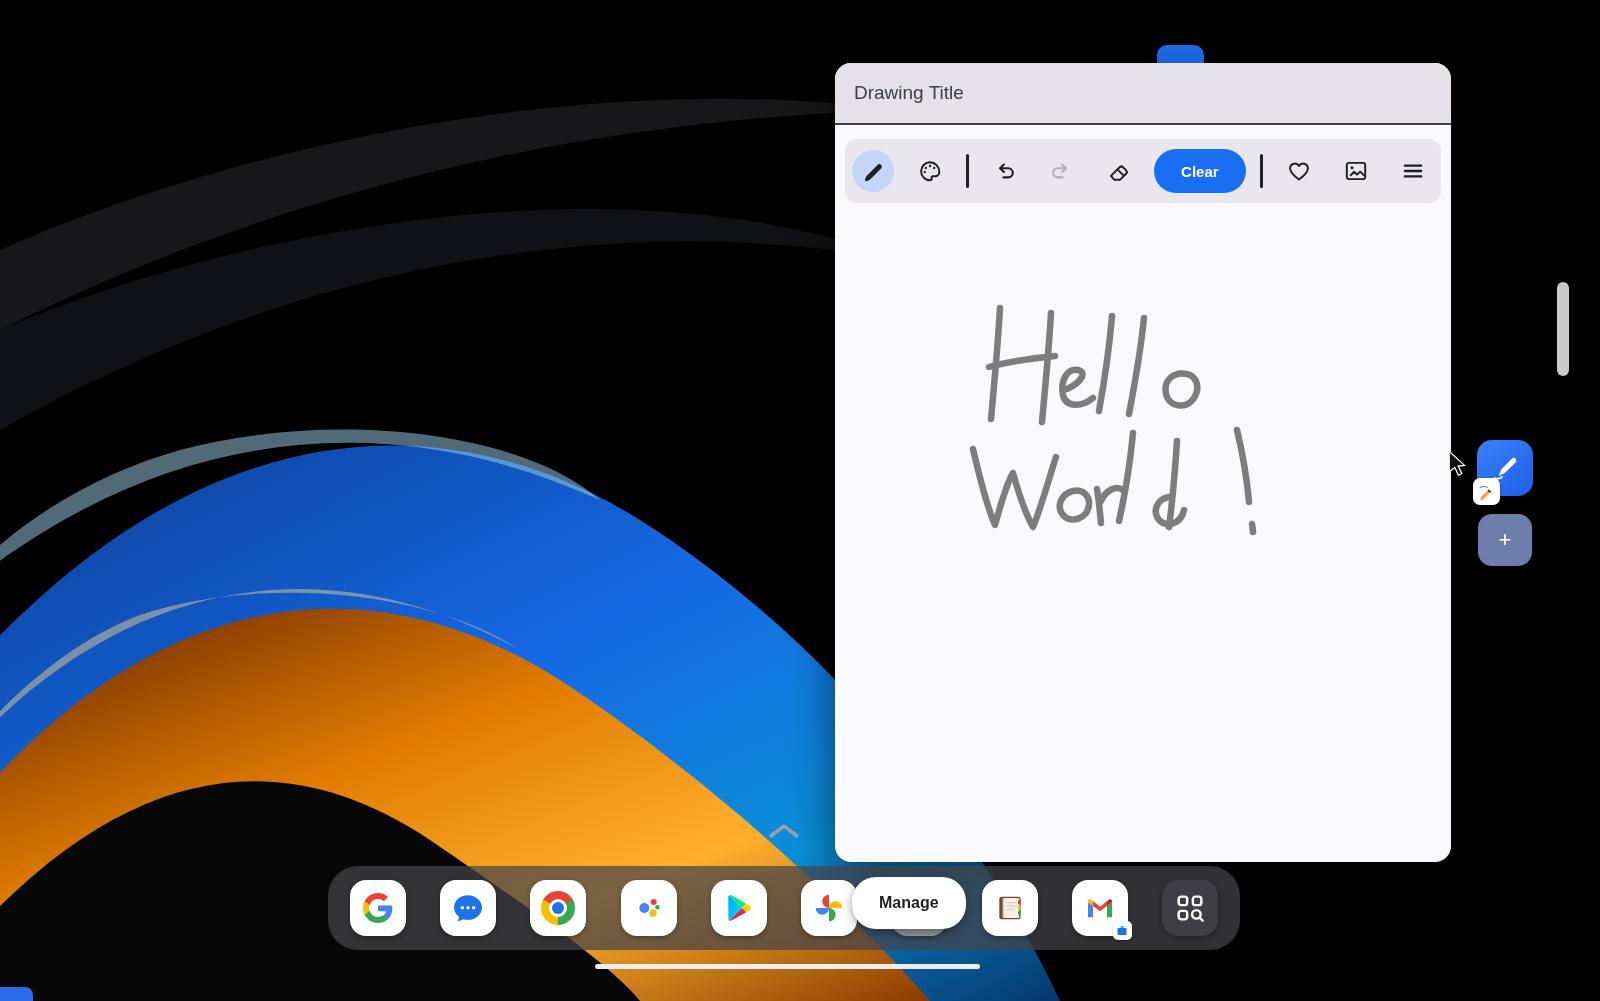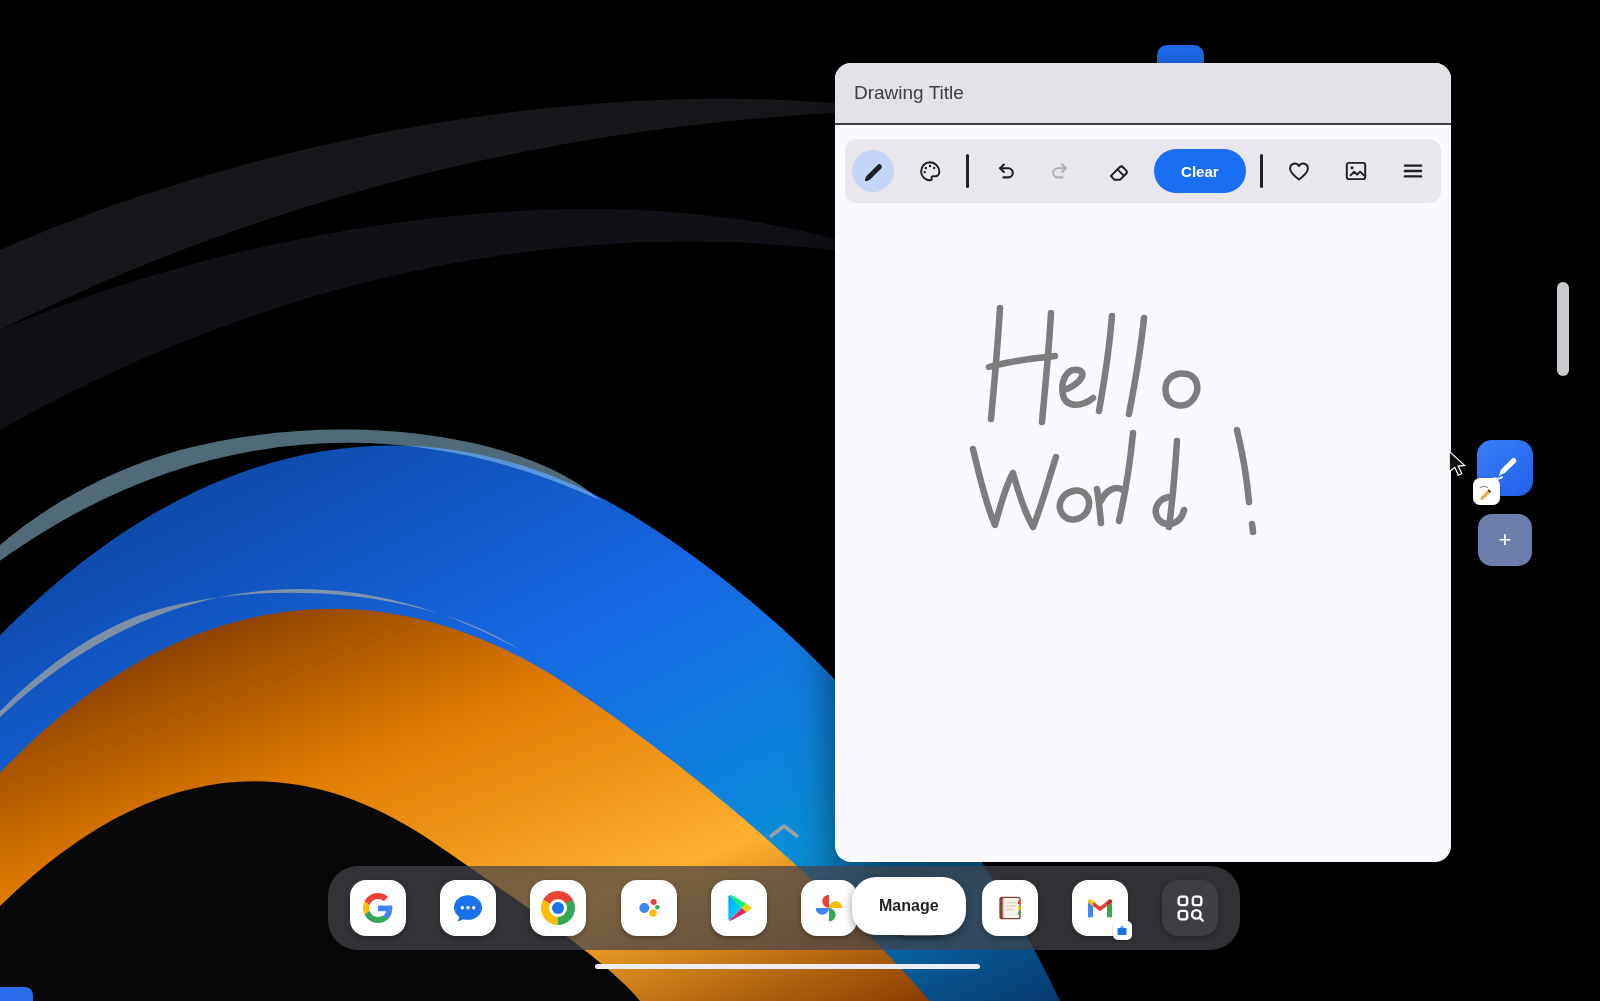--- a/index.html
+++ b/index.html
@@ -50,21 +50,21 @@
        justify-content:center;position:relative;box-shadow:0 2px 5px rgba(0,0,0,.3);cursor:pointer;
        border:none;flex:0 0 auto;}
   .app.dark{background:#3e3e44;}
   .app.muted{background:#95959b;}
   .chrome-ball{width:34px;height:34px;border-radius:50%;position:relative;
                background:conic-gradient(from 60deg,#34a853 0 120deg,#fbbc05 0 240deg,#ea4335 0 360deg);}
   .chrome-ball::before{content:"";position:absolute;inset:8px;background:#fff;border-radius:50%;}
   .chrome-ball::after{content:"";position:absolute;inset:11px;background:#1a73e8;border-radius:50%;}
   .badge{position:absolute;right:-4px;bottom:-4px;width:19px;height:19px;border-radius:5px;background:#fff;
          display:flex;align-items:center;justify-content:center;box-shadow:0 1px 2px rgba(0,0,0,.35);}
-  .tooltip{position:absolute;left:524px;top:11px;height:58px;padding:0 27px;background:#fff;
+  .tooltip{position:absolute;left:524px;top:11px;height:52px;padding:0 27px;background:#fff;
            border-radius:24px;display:flex;align-items:center;font-size:16px;font-weight:700;
            color:#1f2124;box-shadow:0 3px 10px rgba(0,0,0,.4);z-index:4;cursor:pointer;border:none;
            font-family:inherit;}
 
   .chevron{position:absolute;left:764px;top:819px;z-index:3;cursor:pointer;background:none;border:none;}
   .gesture-bar{position:absolute;left:595px;top:964px;width:385px;height:5px;border-radius:3px;
                background:#eceff1;z-index:3;cursor:grab;border:none;}
   .corner-accent{position:absolute;left:0;top:987px;width:33px;height:14px;background:#2b6bea;
                  border-radius:0 8px 0 0;z-index:3;}
 </style>

